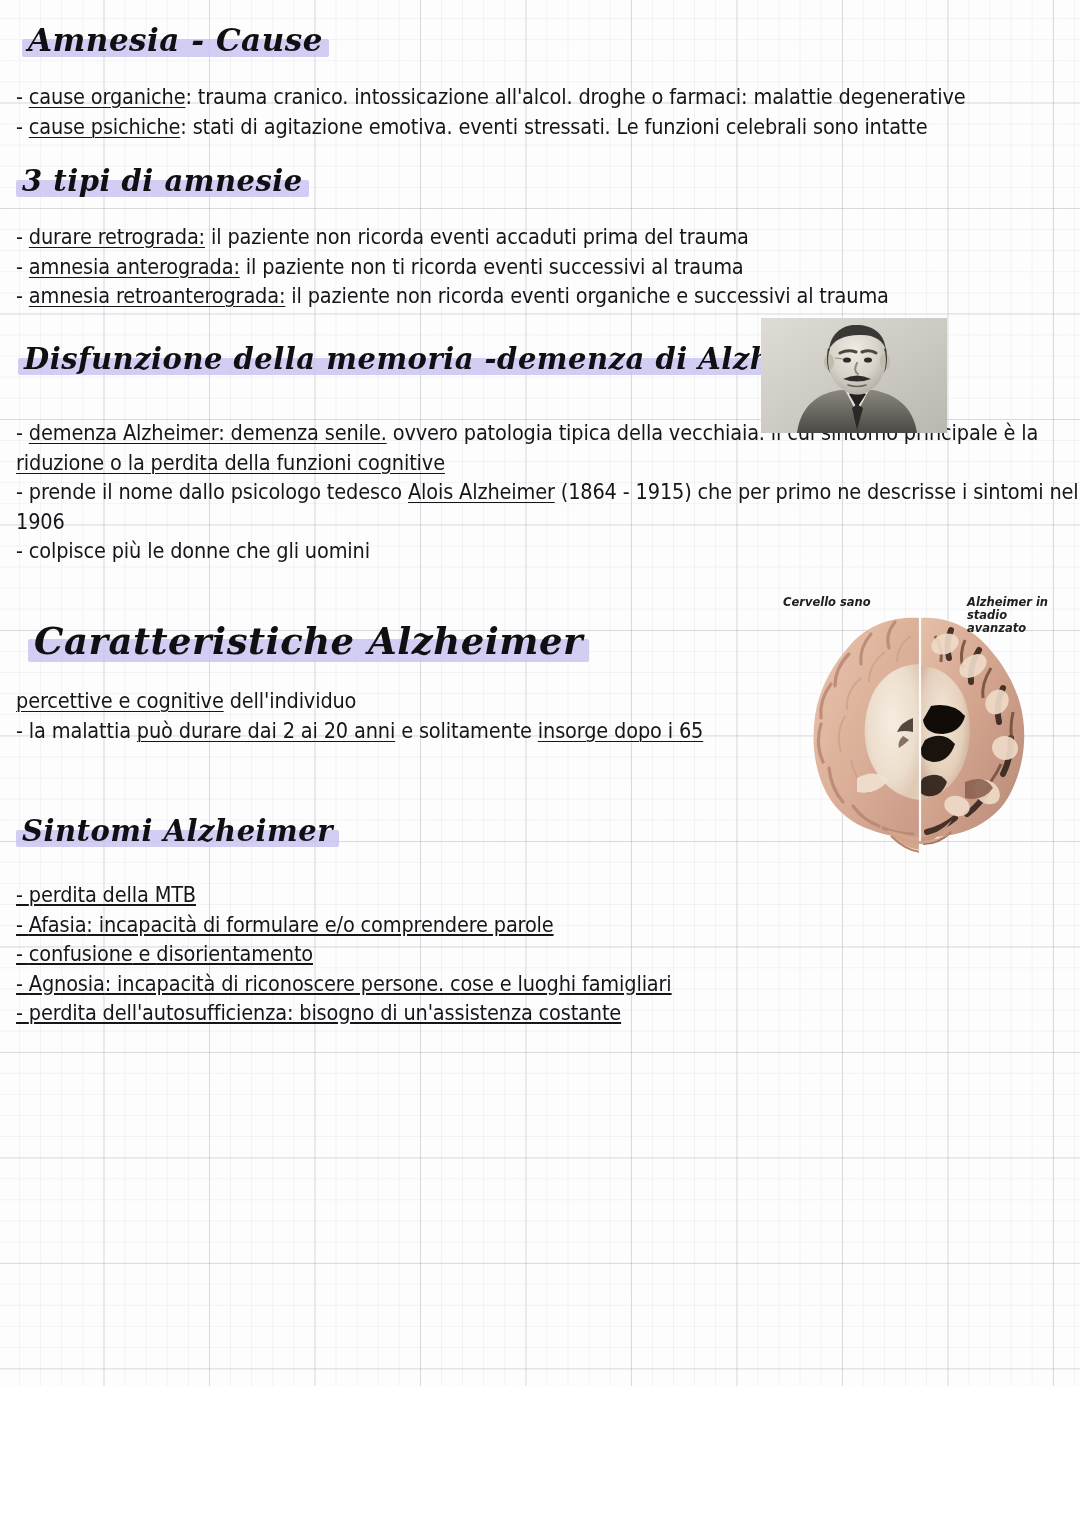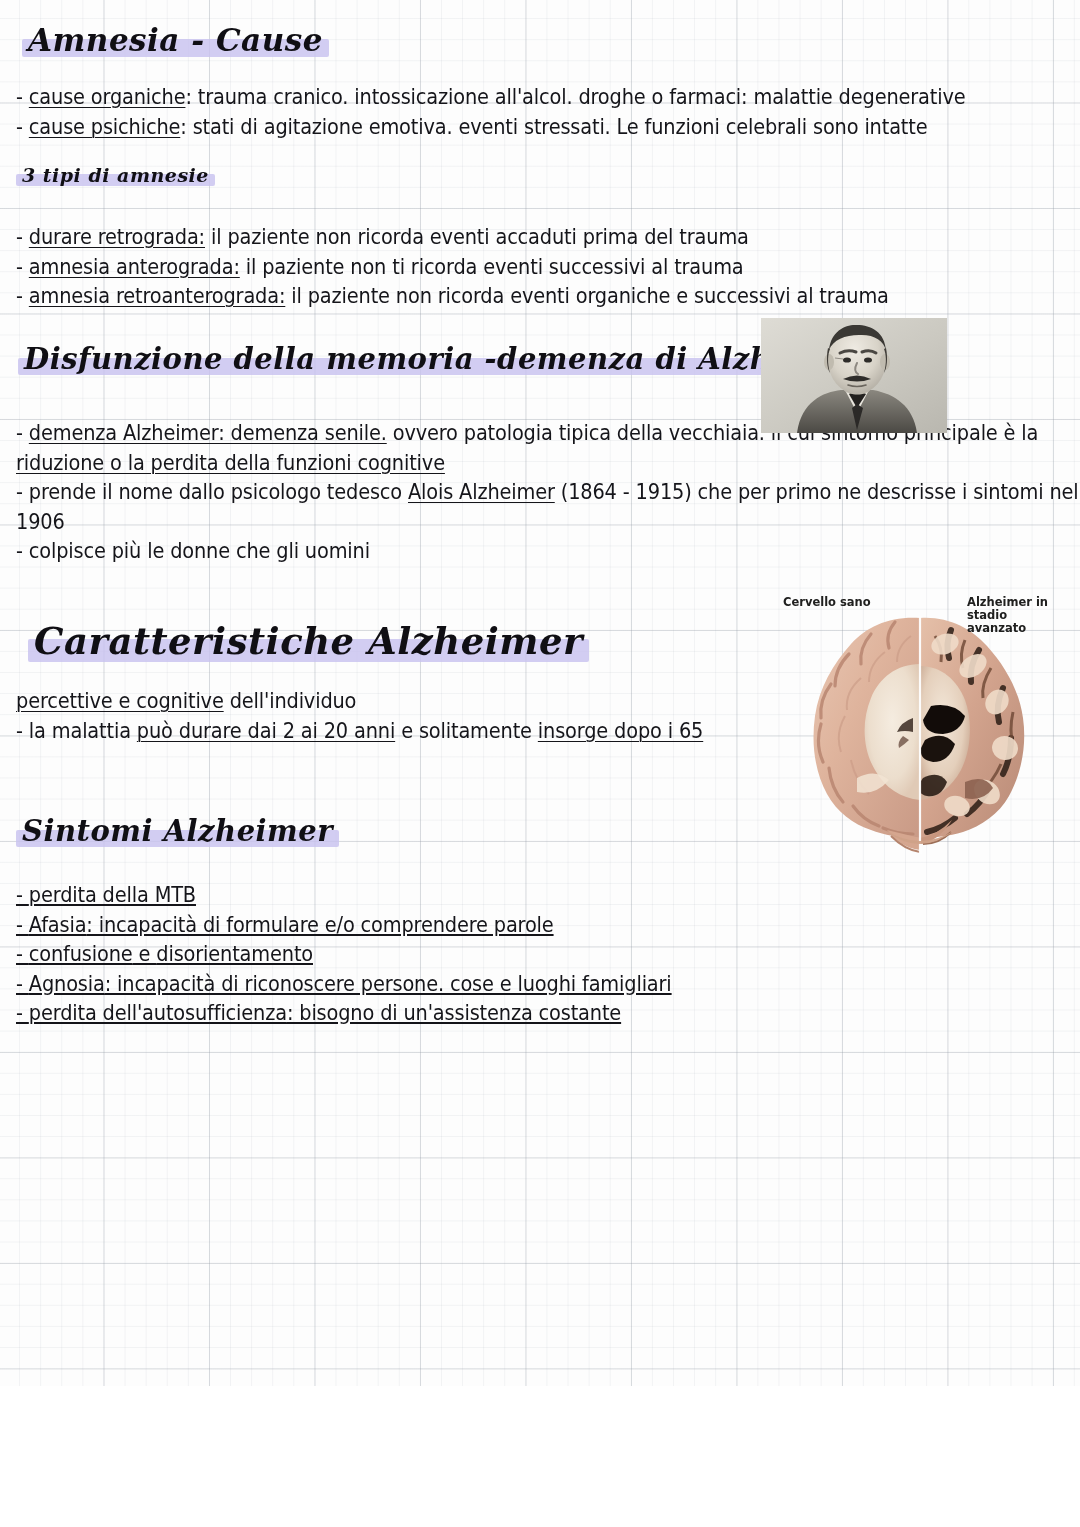--- a/index.html
+++ b/index.html
@@ -101,20 +101,21 @@
     height: 290px;
   }
   .brain-label {
     position: absolute;
     font-family: "DejaVu Sans", sans-serif;
     font-size: 11.5px;
     font-weight: 700;
     color: #20201f;
     line-height: 13px;
     z-index: 6;
+    font-style: italic;
   }
   #brain-label-healthy { left: 8px; top: 4px; }
   #brain-label-alz { left: 192px; top: 4px; text-align: left; }
 </style>
 </head>
 <body>
 
 <div id="page">
 
   <div class="heading" style="left:22px; top:22px; font-size:31px;">
@@ -123,21 +124,21 @@
 
   <div class="body-block" style="left:16px; top:82px; width:1010px;">
     <p>
       <span>- </span><span class="u">cause organiche</span><span>: trauma cranico. intossicazione all'alcol. droghe o farmaci: malattie degenerative</span>
     </p>
     <p>
       <span>- </span><span class="u">cause psichiche</span><span>: stati di agitazione emotiva. eventi stressati. Le funzioni celebrali sono intatte</span>
     </p>
   </div>
 
-  <div class="heading" style="left:16px; top:164px; font-size:19px;">
+  <div class="heading" style="left:16px; top:164px; font-size:29px;">
     <span class="hl">3 tipi di amnesie</span>
   </div>
 
   <div class="body-block" style="left:16px; top:222px; width:1010px;">
     <p>
       <span>- </span><span class="u">durare retrograda:</span><span> il paziente non ricorda eventi accaduti prima del trauma</span>
     </p>
     <p>
       <span>- </span><span class="u">amnesia anterograda:</span><span> il paziente non ti ricorda eventi successivi al trauma</span>
     </p>

